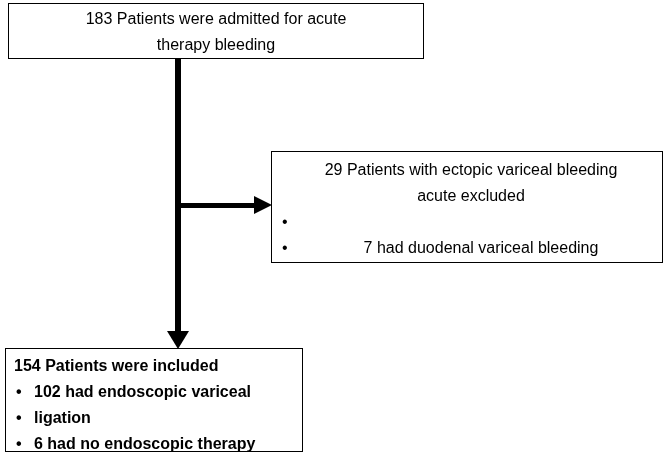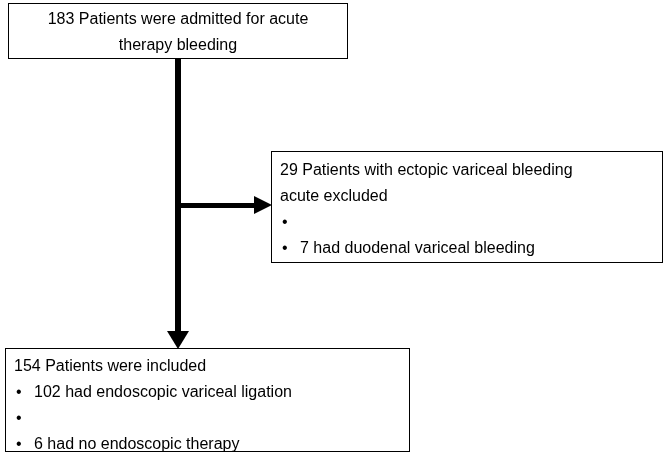--- a/index.html
+++ b/index.html
@@ -27,47 +27,48 @@
     background: #ffffff;
     font-size: 16px;
     line-height: 26px;
     color: #000000;
   }
 
   
   #box-enrolled {
     left: 8px;
     top: 3px;
-    width: 340px;
+    width: 416px;
     height: 56px;
     text-align: center;
     padding-top: 2px;
   }
   #box-enrolled .line {
     white-space: nowrap;
   }
 
   
   #box-excluded {
     left: 271px;
     top: 151px;
     width: 392px;
     height: 112px;
-    text-align: left;
+    text-align: center;
     padding: 5px 0 0 8px;
   }
 
   
   #box-included {
     left: 5px;
     top: 348px;
-    width: 405px;
+    width: 298px;
     height: 104px;
     text-align: left;
     padding: 4px 0 0 8px;
+    font-weight: bold;
   }
 
   .line {
     display: block;
     height: 26px;
   }
 
   .bullet-line {
     display: block;
     height: 26px;

